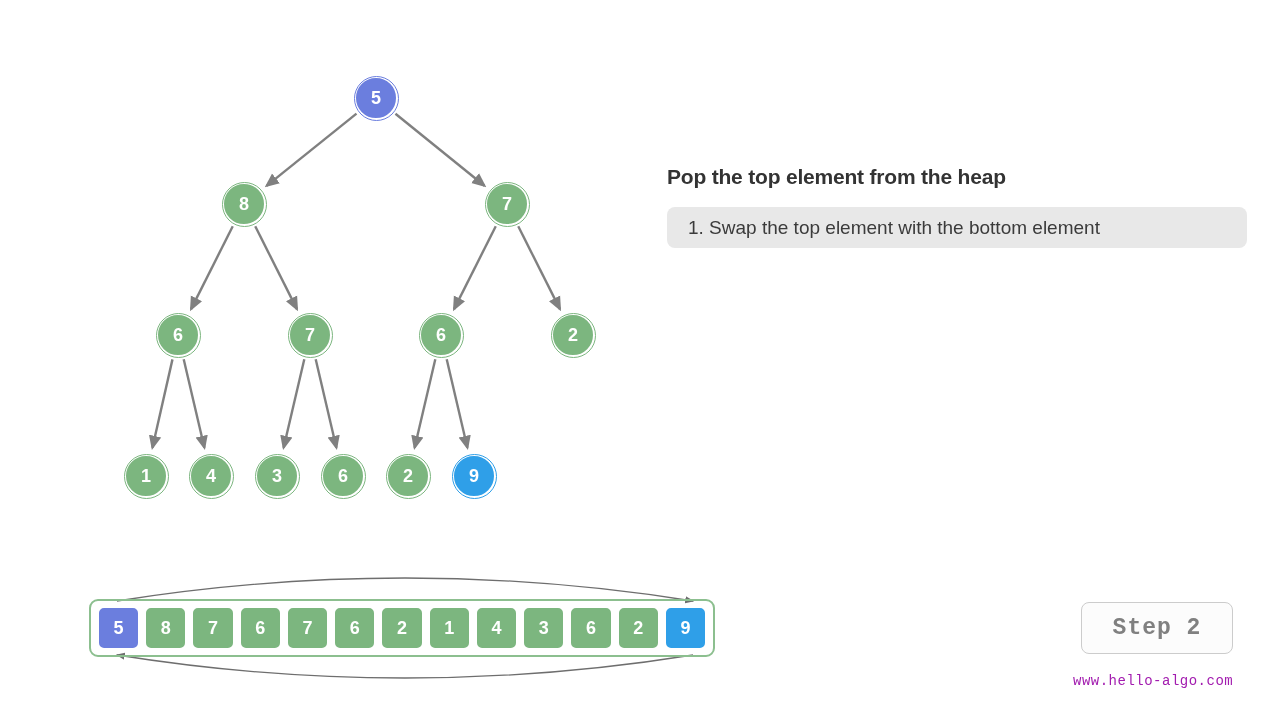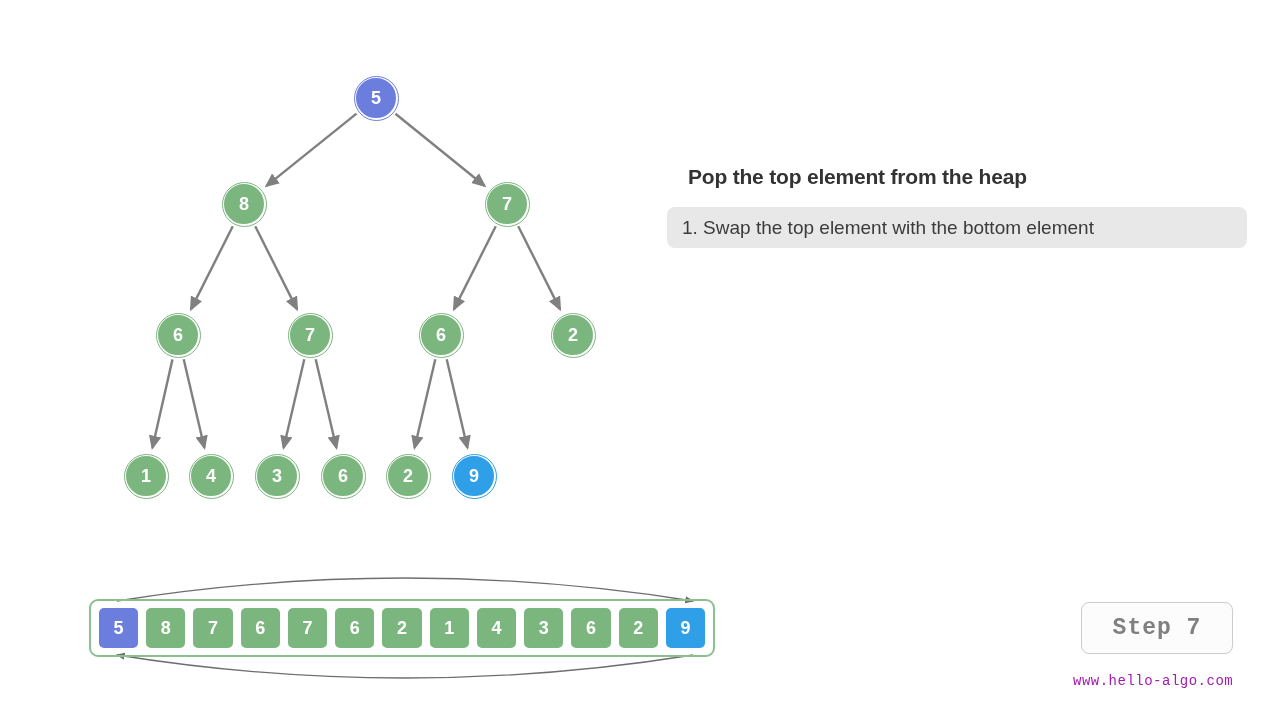--- a/index.html
+++ b/index.html
@@ -27,34 +27,33 @@
     left: 667px;
     top: 163px;
     width: 580px;
   }
   .panel-title {
     font-family: "Liberation Sans", sans-serif;
     font-size: 21px;
     font-weight: bold;
     color: #333333;
     letter-spacing: -0.2px;
-    margin-left: 21px;
     line-height: 28px;
     white-space: nowrap;
   }
   .step-list {
     margin-top: 16px;
   }
   .step-item {
     font-family: "Liberation Sans", sans-serif;
     font-size: 19px;
     color: #3b3b3b;
     line-height: 41px;
     height: 41px;
-    padding: 0 15px;
+    padding: 0 21px;
     border-radius: 8px;
     white-space: nowrap;
   }
   .step-item.active {
     background: #e8e8e8;
   }
 
   
   .step-badge {
     position: absolute;
@@ -268,15 +267,15 @@
     </div>
   </div>
 
 <div class="panel">
   <div class="panel-title">Pop the top element from the heap</div>
   <div class="step-list" id="step-list">
       <div class="step-item active">1. Swap the top element with the bottom element</div>
     </div>
 </div>
 
-<div class="step-badge">Step 7</div>
+<div class="step-badge">Step 2</div>
 
 <div class="watermark">www.hello-algo.com</div>
 
 </body></html>

